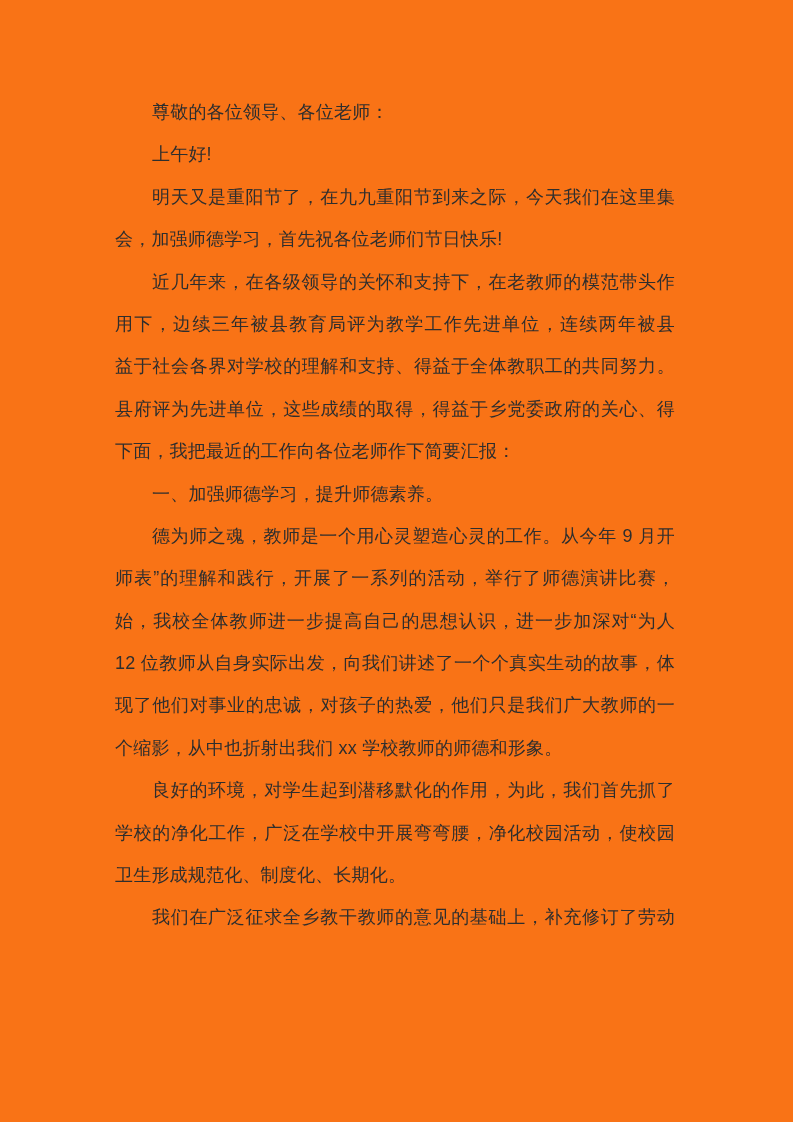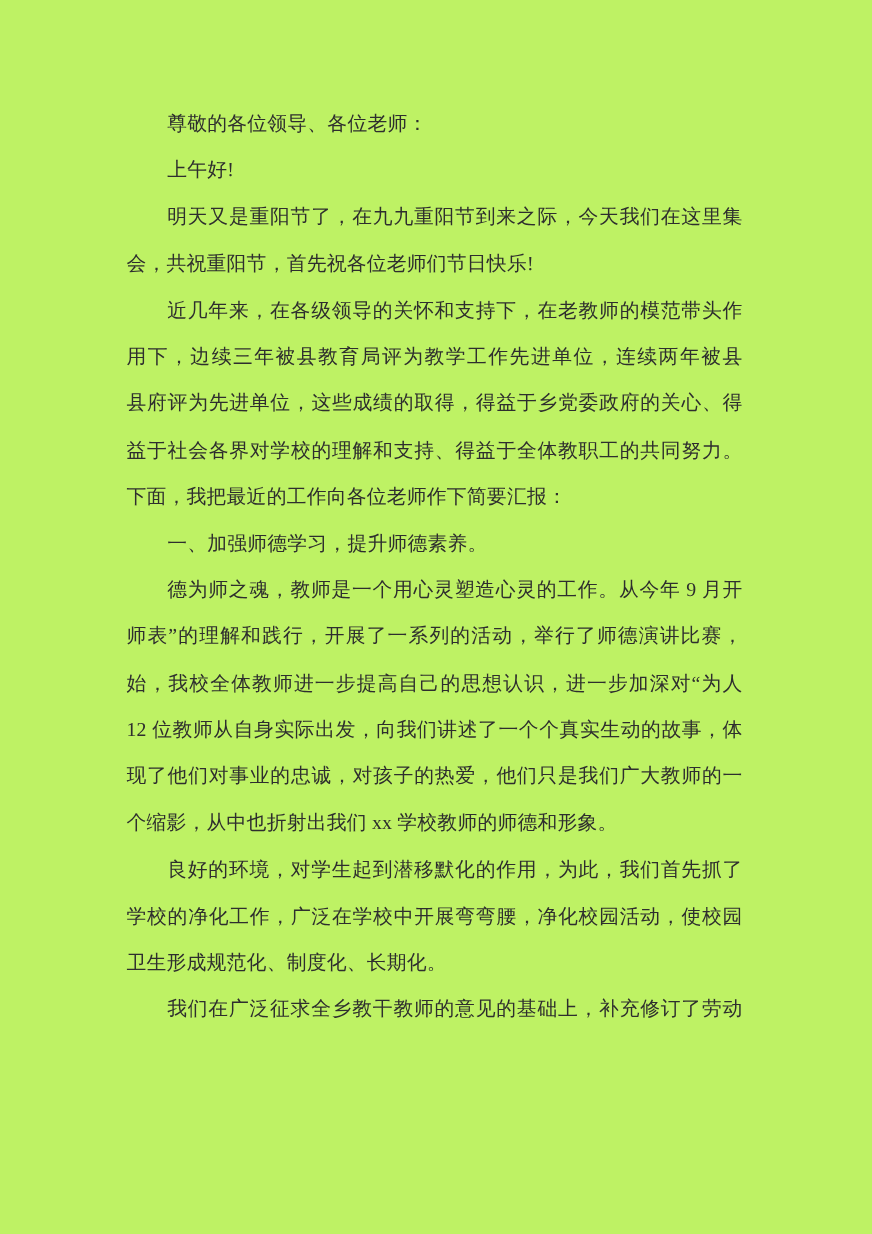--- a/index.html
+++ b/index.html
@@ -4,23 +4,23 @@
 <style>
   html, body {
     margin: 0;
     padding: 0;
     background: #ffffff;
   }
   .page {
     position: relative;
     width: 793px;
     height: 1122px;
-    background: #bef264;
+    background: #f97316;
     overflow: hidden;
-    font-family: Liberation Serif, serif;
+    font-family: Liberation Sans, sans-serif;
   }
   .doc {
     position: absolute;
     left: 115px;
     top: 91px;
     width: 560px;
   }
   .line {
     height: 42.4px;
     line-height: 42.4px;
@@ -46,25 +46,25 @@
   }
 </style>
 </head>
 <body>
 
 <div class="page">
   <div class="doc">
       <div class="line indent">尊敬的各位领导、各位老师：</div>
       <div class="line indent">上午好!</div>
       <div class="line indent fill">明天又是重阳节了，在九九重阳节到来之际，今天我们在这里集</div>
-      <div class="line">会，共祝重阳节，首先祝各位老师们节日快乐!</div>
+      <div class="line">会，加强师德学习，首先祝各位老师们节日快乐!</div>
       <div class="line indent fill">近几年来，在各级领导的关怀和支持下，在老教师的模范带头作</div>
       <div class="line fill">用下，边续三年被县教育局评为教学工作先进单位，连续两年被县委、</div>
+      <div class="line fill">益于社会各界对学校的理解和支持、得益于全体教职工的共同努力。</div>
       <div class="line fill">县府评为先进单位，这些成绩的取得，得益于乡党委政府的关心、得</div>
-      <div class="line fill">益于社会各界对学校的理解和支持、得益于全体教职工的共同努力。</div>
       <div class="line">下面，我把最近的工作向各位老师作下简要汇报：</div>
       <div class="line indent">一、加强师德学习，提升师德素养。</div>
       <div class="line indent fill">德为师之魂，教师是一个用心灵塑造心灵的工作。从今年 9 月开</div>
       <div class="line fill">师表”的理解和践行，开展了一系列的活动，举行了师德演讲比赛，</div>
       <div class="line fill">始，我校全体教师进一步提高自己的思想认识，进一步加深对“为人</div>
       <div class="line fill">12 位教师从自身实际出发，向我们讲述了一个个真实生动的故事，体</div>
       <div class="line fill">现了他们对事业的忠诚，对孩子的热爱，他们只是我们广大教师的一</div>
       <div class="line">个缩影，从中也折射出我们 xx 学校教师的师德和形象。</div>
       <div class="line indent fill">良好的环境，对学生起到潜移默化的作用，为此，我们首先抓了</div>
       <div class="line fill">学校的净化工作，广泛在学校中开展弯弯腰，净化校园活动，使校园</div>

